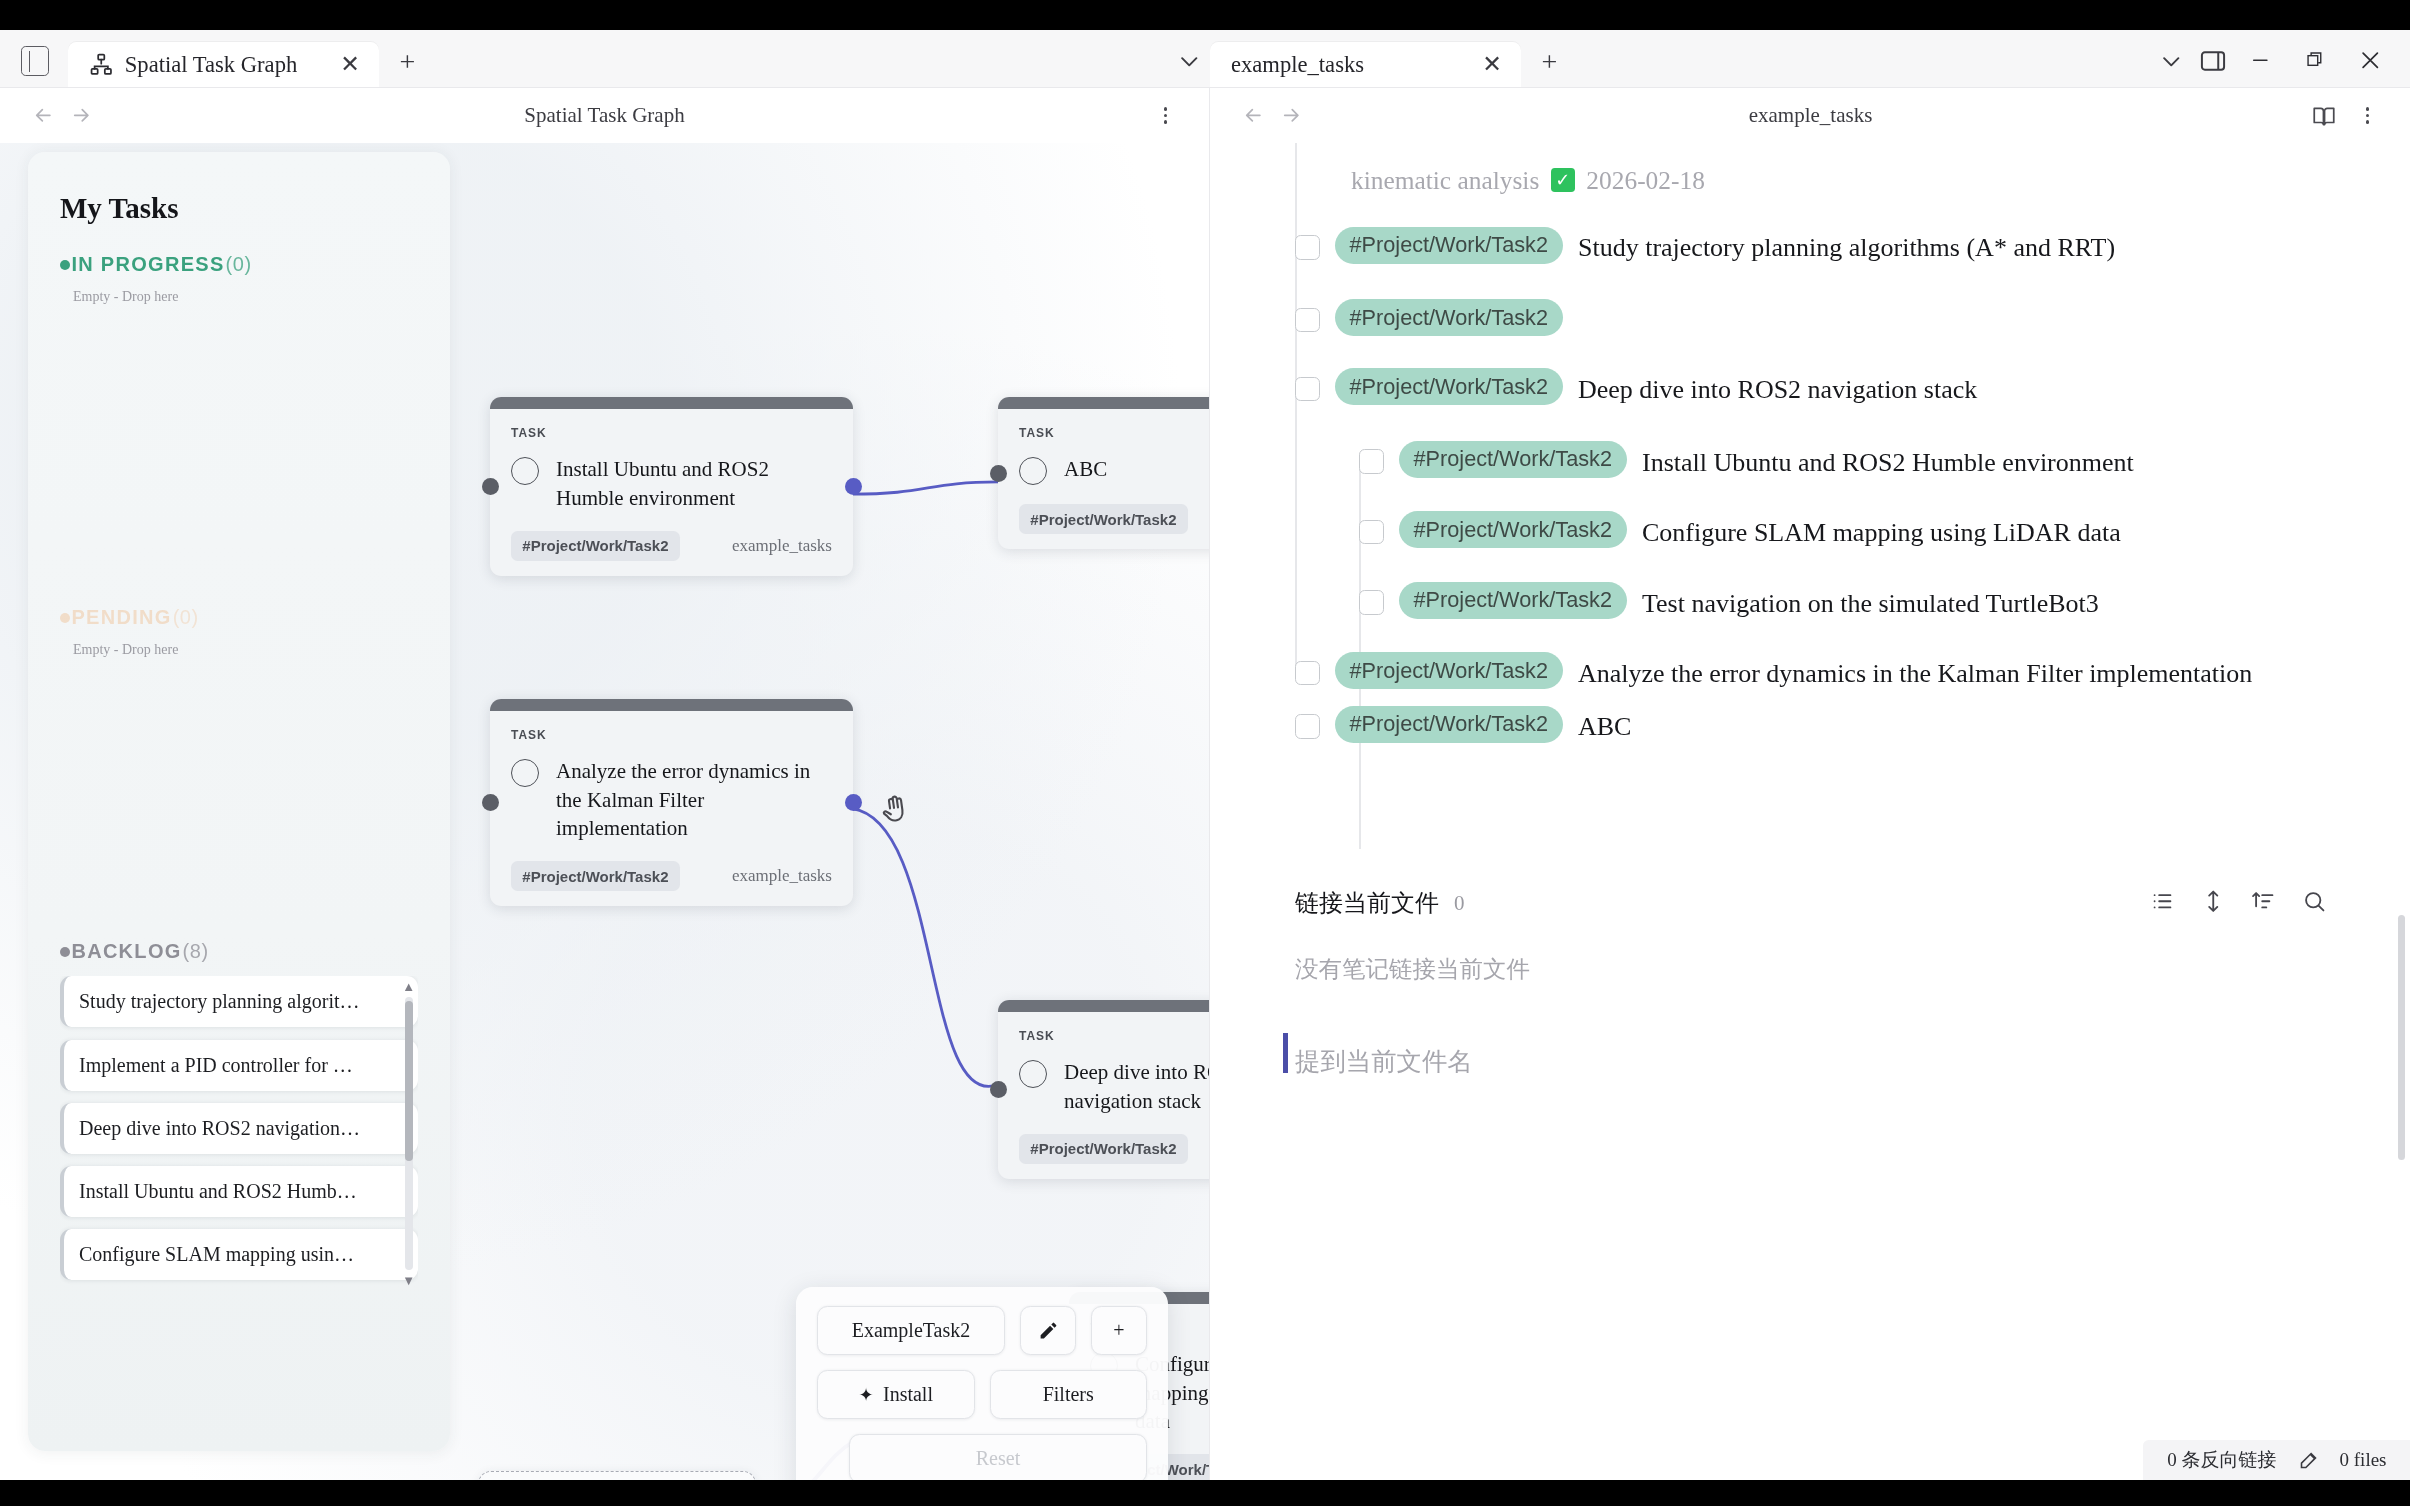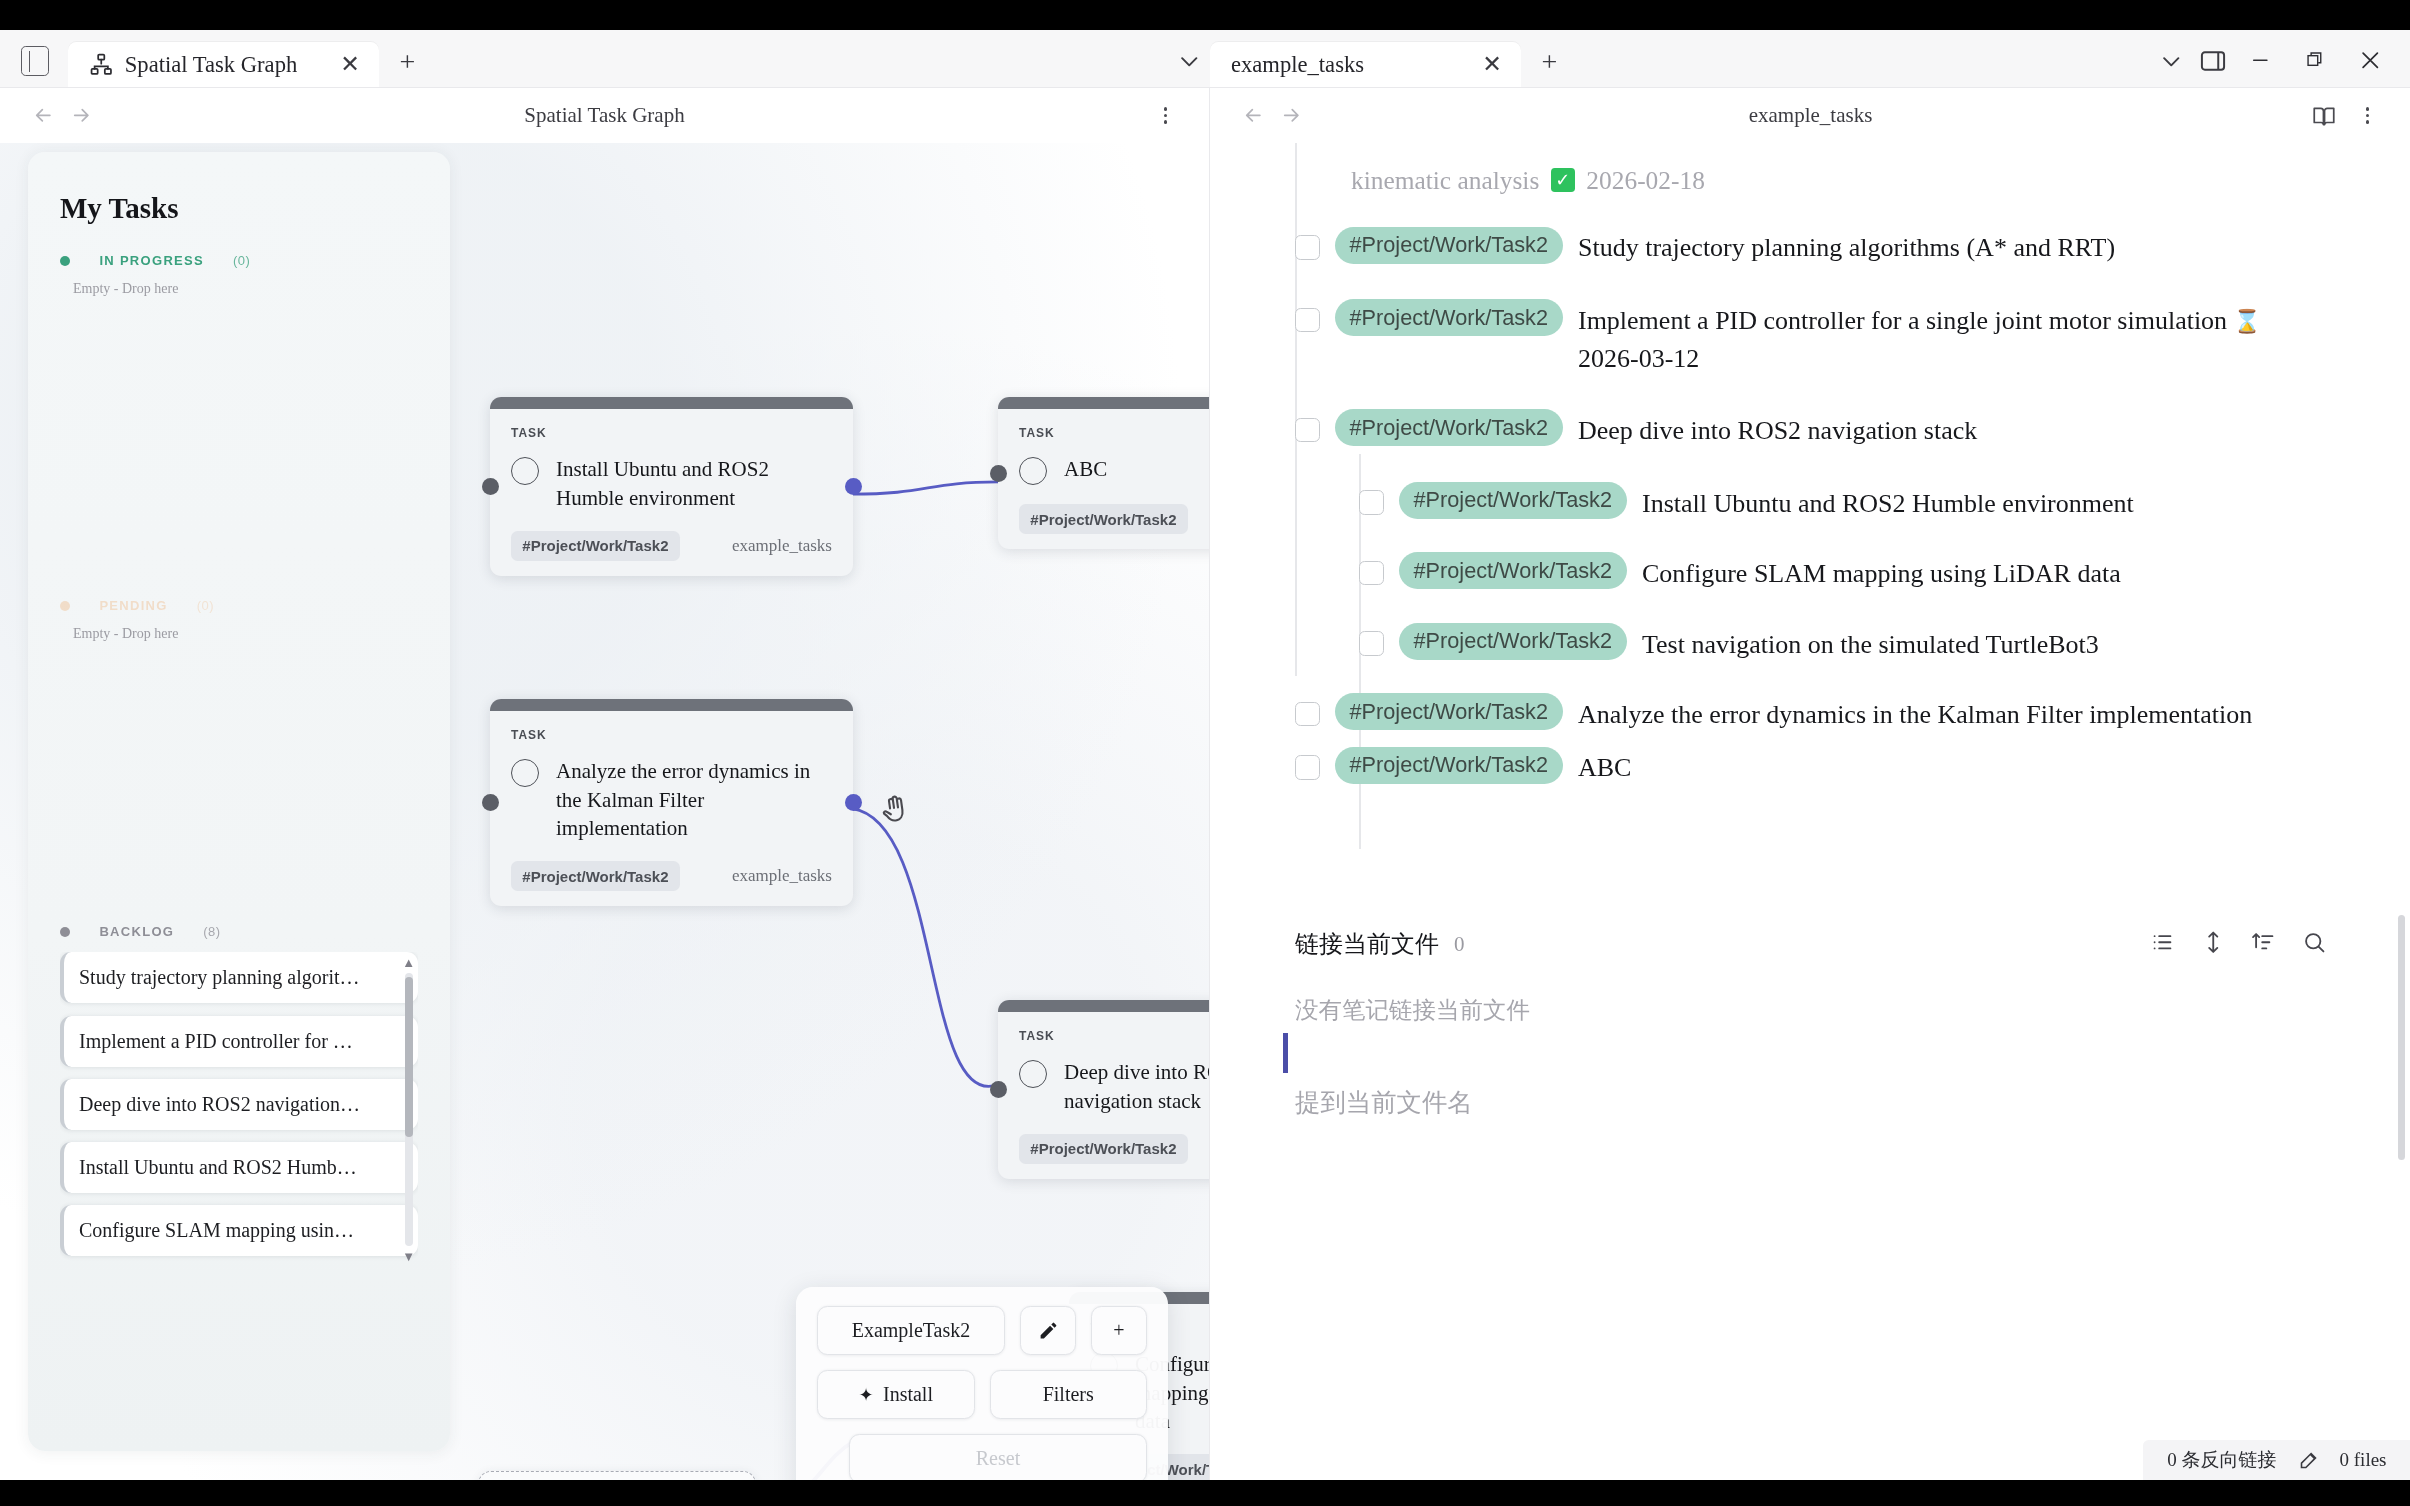--- a/index.html
+++ b/index.html
@@ -159,23 +159,23 @@
     left: 28px; top: 9.4px;
     width: 422px; height: 1299px;
     border-radius: 17px;
     background: linear-gradient(180deg,#f4f7f8 0%, #f2f5f6 60%, #eef2f3 100%);
     box-shadow: 0 1.9px 15px rgba(40,50,60,.07);
     padding: 40px 32px 19px 32px;
     overflow: hidden;
   }
   .kanban-title { font-size: 29px; font-weight: 700; color: #15161a; margin-bottom: 28px; }
   .col-head {
-    display: flex; align-items: center; gap: 29px;
+    display: flex; align-items: center; gap: 1px;
     font-family: "Liberation Sans", sans-serif;
-    font-size: 13px; font-weight: 700; letter-spacing: 1.3px;
+    font-size: 20px; font-weight: 700; letter-spacing: 1.3px;
     margin-bottom: 13px;
   }
   .col-head .dot { width: 10.4px; height: 10.4px; border-radius: 50%; flex:0 0 auto; }
   .col-head .cnt { font-weight: 400; opacity: .75; letter-spacing: 0.5px; }
   .col-empty { font-size: 14px; color: #9b9ba2; padding-left: 13px; }
   .col-inprogress { color: #3aa17e; }
   .col-inprogress .dot { background: #3aa17e; }
   .col-pending { color: #f0c9a4; opacity: .55; }
   .col-pending .dot { background: #f0c9a4; }
   .col-backlog { color: #8e8e96; }
@@ -669,26 +669,20 @@
 
           <div class="task-line">
             <span class="tbox"></span>
             <span class="ttag">#Project/Work/Task2</span>
             <span class="ttext">Study trajectory planning algorithms (A* and RRT)</span>
           </div>
 
           <div class="task-line">
             <span class="tbox"></span>
             <span class="ttag">#Project/Work/Task2</span>
-            <span class="ttext">
-              <span>Implement a PID controller for a single joint motor simulation</span>
-              <span class="hourglass">⌛</span>
-              <br>
-              <span>2026-03-12</span>
-            </span>
           </div>
 
           <div class="task-line">
             <span class="tbox"></span>
             <span class="ttag">#Project/Work/Task2</span>
             <span class="ttext">Deep dive into ROS2 navigation stack</span>
           </div>
 
           <div class="task-line indent">
             <span class="tbox"></span>

